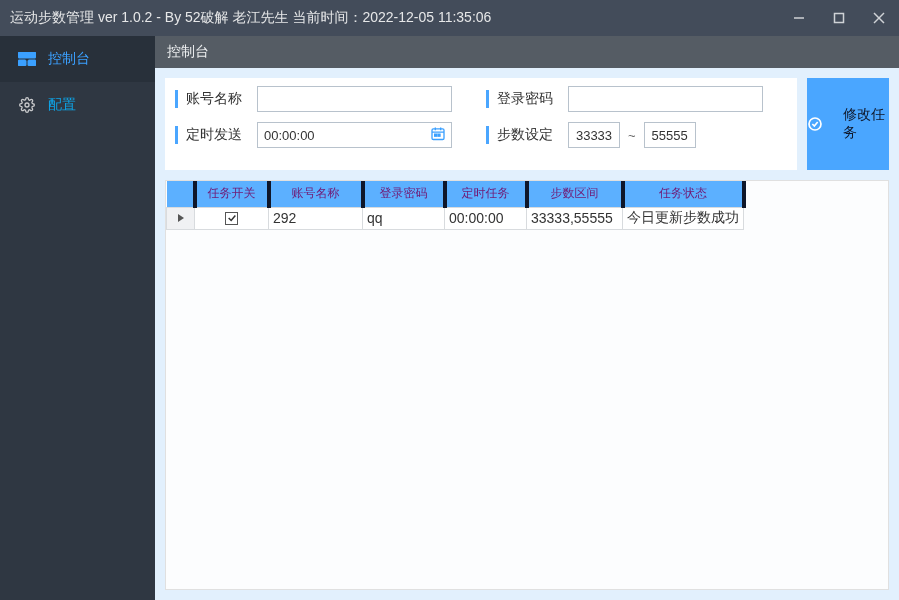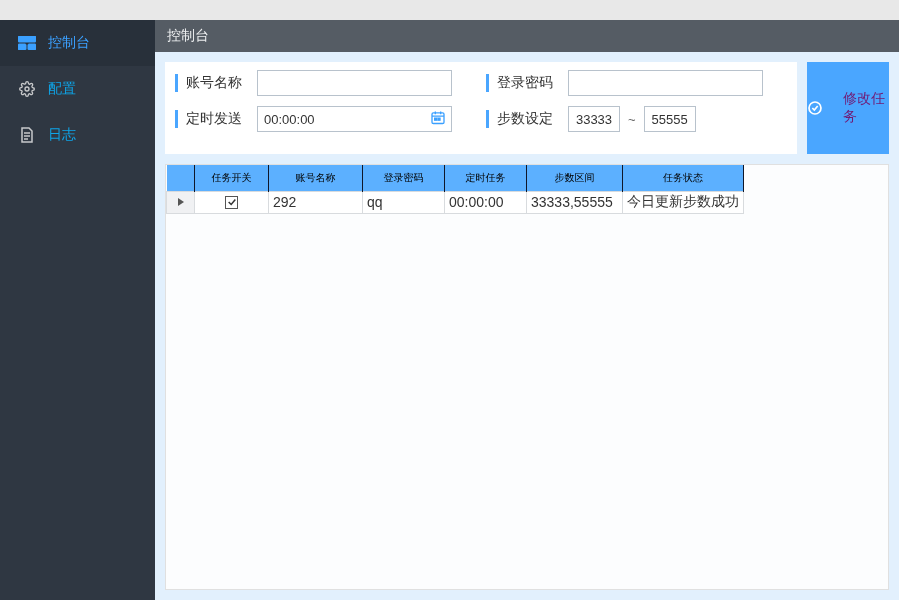--- a/index.html
+++ b/index.html
@@ -22,21 +22,21 @@
     }
     .titlebar .title { flex: 1; font-size: 14px; }
     .window-controls { display: flex; }
     .window-controls .ctrl {
       width: 40px; height: 36px;
       display: flex; align-items: center; justify-content: center;
       color: #cfd2d6;
     }
     .window-controls .ctrl svg { stroke: #cfd2d6; fill: none; }
     
-    .body { flex: 1; display: flex; min-height: 0; margin-top: 20px; }
+    .body { flex: 1; display: flex; min-height: 0; }
     .sidebar {
       width: 155px;
       background: #2f3742;
       display: flex; flex-direction: column;
     }
     .nav-item {
       height: 46px;
       display: flex; align-items: center;
       padding-left: 18px;
       color: #0ea5e9;
@@ -105,21 +105,21 @@
       color: #3ba0ff;
     }
     .steps-group { display: flex; align-items: center; gap: 8px; }
     .input-num { width: 52px; text-align: center; }
     .tilde { color: #666; }
     .col-gap { width: 14px; }
     
     .submit-btn {
       width: 82px;
       background: #4aa6ff;
-      color: #701a75;
+      color: #0f172a;
       display: flex; align-items: center; justify-content: center;
       gap: 20px;
       font-size: 14px;
       cursor: pointer;
     }
     .submit-btn .check {
       width: 16px; height: 16px;
     }
     
     .task-list {
@@ -138,25 +138,25 @@
       font-size: 14px;
     }
     .grid {
       flex: 1;
       overflow: auto;
       background: #fcfdfe;
     }
     .grid table { border-collapse: collapse; table-layout: fixed; }
     .grid th {
       background: #5cb0ff;
-      color: #000000;
+      color: #701a75;
       font-weight: normal;
-      font-size: 10px;
+      font-size: 12px;
       padding: 4px 2px;
-      border-right: 1px solid #0f172a;
+      border-right: 4px solid #0f172a;
       white-space: nowrap;
       height: 26px;
     }
     .grid td {
       border: 1px solid #d8dbde;
       padding: 1px 4px;
       font-size: 14px;
       color: #333;
       height: 22px;
       background: #fff;
@@ -182,51 +182,61 @@
     .cell-check .box {
       width: 13px; height: 13px; border: 1px solid #555;
       display: flex; align-items: center; justify-content: center;
     }
     .cell-check svg { width: 10px; height: 10px; }
   </style>
 </head>
 <body>
 
 <div class="window">
+  <div class="titlebar">
+    <div class="title">运动步数管理 ver 1.0.2 - By 52破解 老江先生 当前时间：2022-12-05 11:35:06</div>
+    <div class="window-controls">
+      <div class="ctrl">
+        <svg width="12" height="12" viewBox="0 0 12 12">
+            <line x1="1" y1="6" x2="11" y2="6" stroke-width="1.5"></line>
+          </svg>
+      </div>
+      <div class="ctrl">
+        <svg width="12" height="12" viewBox="0 0 12 12">
+            <rect x="1.5" y="1.5" width="9" height="9" stroke-width="1.5"></rect>
+          </svg>
+      </div>
+      <div class="ctrl">
+        <svg width="12" height="12" viewBox="0 0 12 12">
+            <line x1="1" y1="1" x2="11" y2="11" stroke-width="1.5"></line>
+            <line x1="11" y1="1" x2="1" y2="11" stroke-width="1.5"></line>
+          </svg>
+      </div>
+    </div>
+  </div>
   <div class="body">
     <div class="sidebar">
       <div class="nav-item active">
         <span class="icon">
           <svg width="18" height="14" viewBox="0 0 18 14" fill="#3ba0ff">
               <rect x="0" y="0" width="18" height="6" rx="1"></rect>
               <rect x="0" y="8" width="8" height="6" rx="1"></rect>
               <rect x="10" y="8" width="8" height="6" rx="1"></rect>
             </svg>
         </span>
         <span>控制台</span>
       </div>
       <div class="nav-item">
         <span class="icon">
           <svg width="16" height="16" viewBox="0 0 24 24" fill="none" stroke="#c8c9cb" stroke-width="2">
               <circle cx="12" cy="12" r="3"></circle>
               <path d="M19.4 15a1.7 1.7 0 0 0 .34 1.87l.06.06a2 2 0 1 1-2.83 2.83l-.06-.06a1.7 1.7 0 0 0-1.87-.34 1.7 1.7 0 0 0-1.03 1.56V21a2 2 0 1 1-4 0v-.09a1.7 1.7 0 0 0-1.11-1.55 1.7 1.7 0 0 0-1.87.34l-.06.06a2 2 0 1 1-2.83-2.83l.06-.06a1.7 1.7 0 0 0 .34-1.87 1.7 1.7 0 0 0-1.56-1.03H3a2 2 0 1 1 0-4h.09a1.7 1.7 0 0 0 1.55-1.11 1.7 1.7 0 0 0-.34-1.87l-.06-.06a2 2 0 1 1 2.83-2.83l.06.06a1.7 1.7 0 0 0 1.87.34h.08A1.7 1.7 0 0 0 10.11 3.1V3a2 2 0 1 1 4 0v.09a1.7 1.7 0 0 0 1.03 1.56 1.7 1.7 0 0 0 1.87-.34l.06-.06a2 2 0 1 1 2.83 2.83l-.06.06a1.7 1.7 0 0 0-.34 1.87v.08a1.7 1.7 0 0 0 1.56 1.03H21a2 2 0 1 1 0 4h-.09a1.7 1.7 0 0 0-1.51 1.03z"></path>
             </svg>
         </span>
         <span>配置</span>
-      </div>
-      <div class="nav-item">
-        <span class="icon">
-          <svg width="14" height="16" viewBox="0 0 14 16" fill="none" stroke="#c8c9cb" stroke-width="1.5">
-              <path d="M2 1h7l3 3v11H2z"></path>
-              <line x1="4" y1="6" x2="10" y2="6"></line>
-              <line x1="4" y1="9" x2="10" y2="9"></line>
-              <line x1="4" y1="12" x2="8" y2="12"></line>
-            </svg>
-        </span>
-        <span>日志</span>
       </div>
     </div>
     <div class="main">
       <div class="page-header">控制台</div>
       <div class="content">
         <div class="form-area">
           <div class="form-left">
             <div class="form-row">
               <div class="field-label">账号名称</div>
               <input class="input input-wide" value="" style="">

